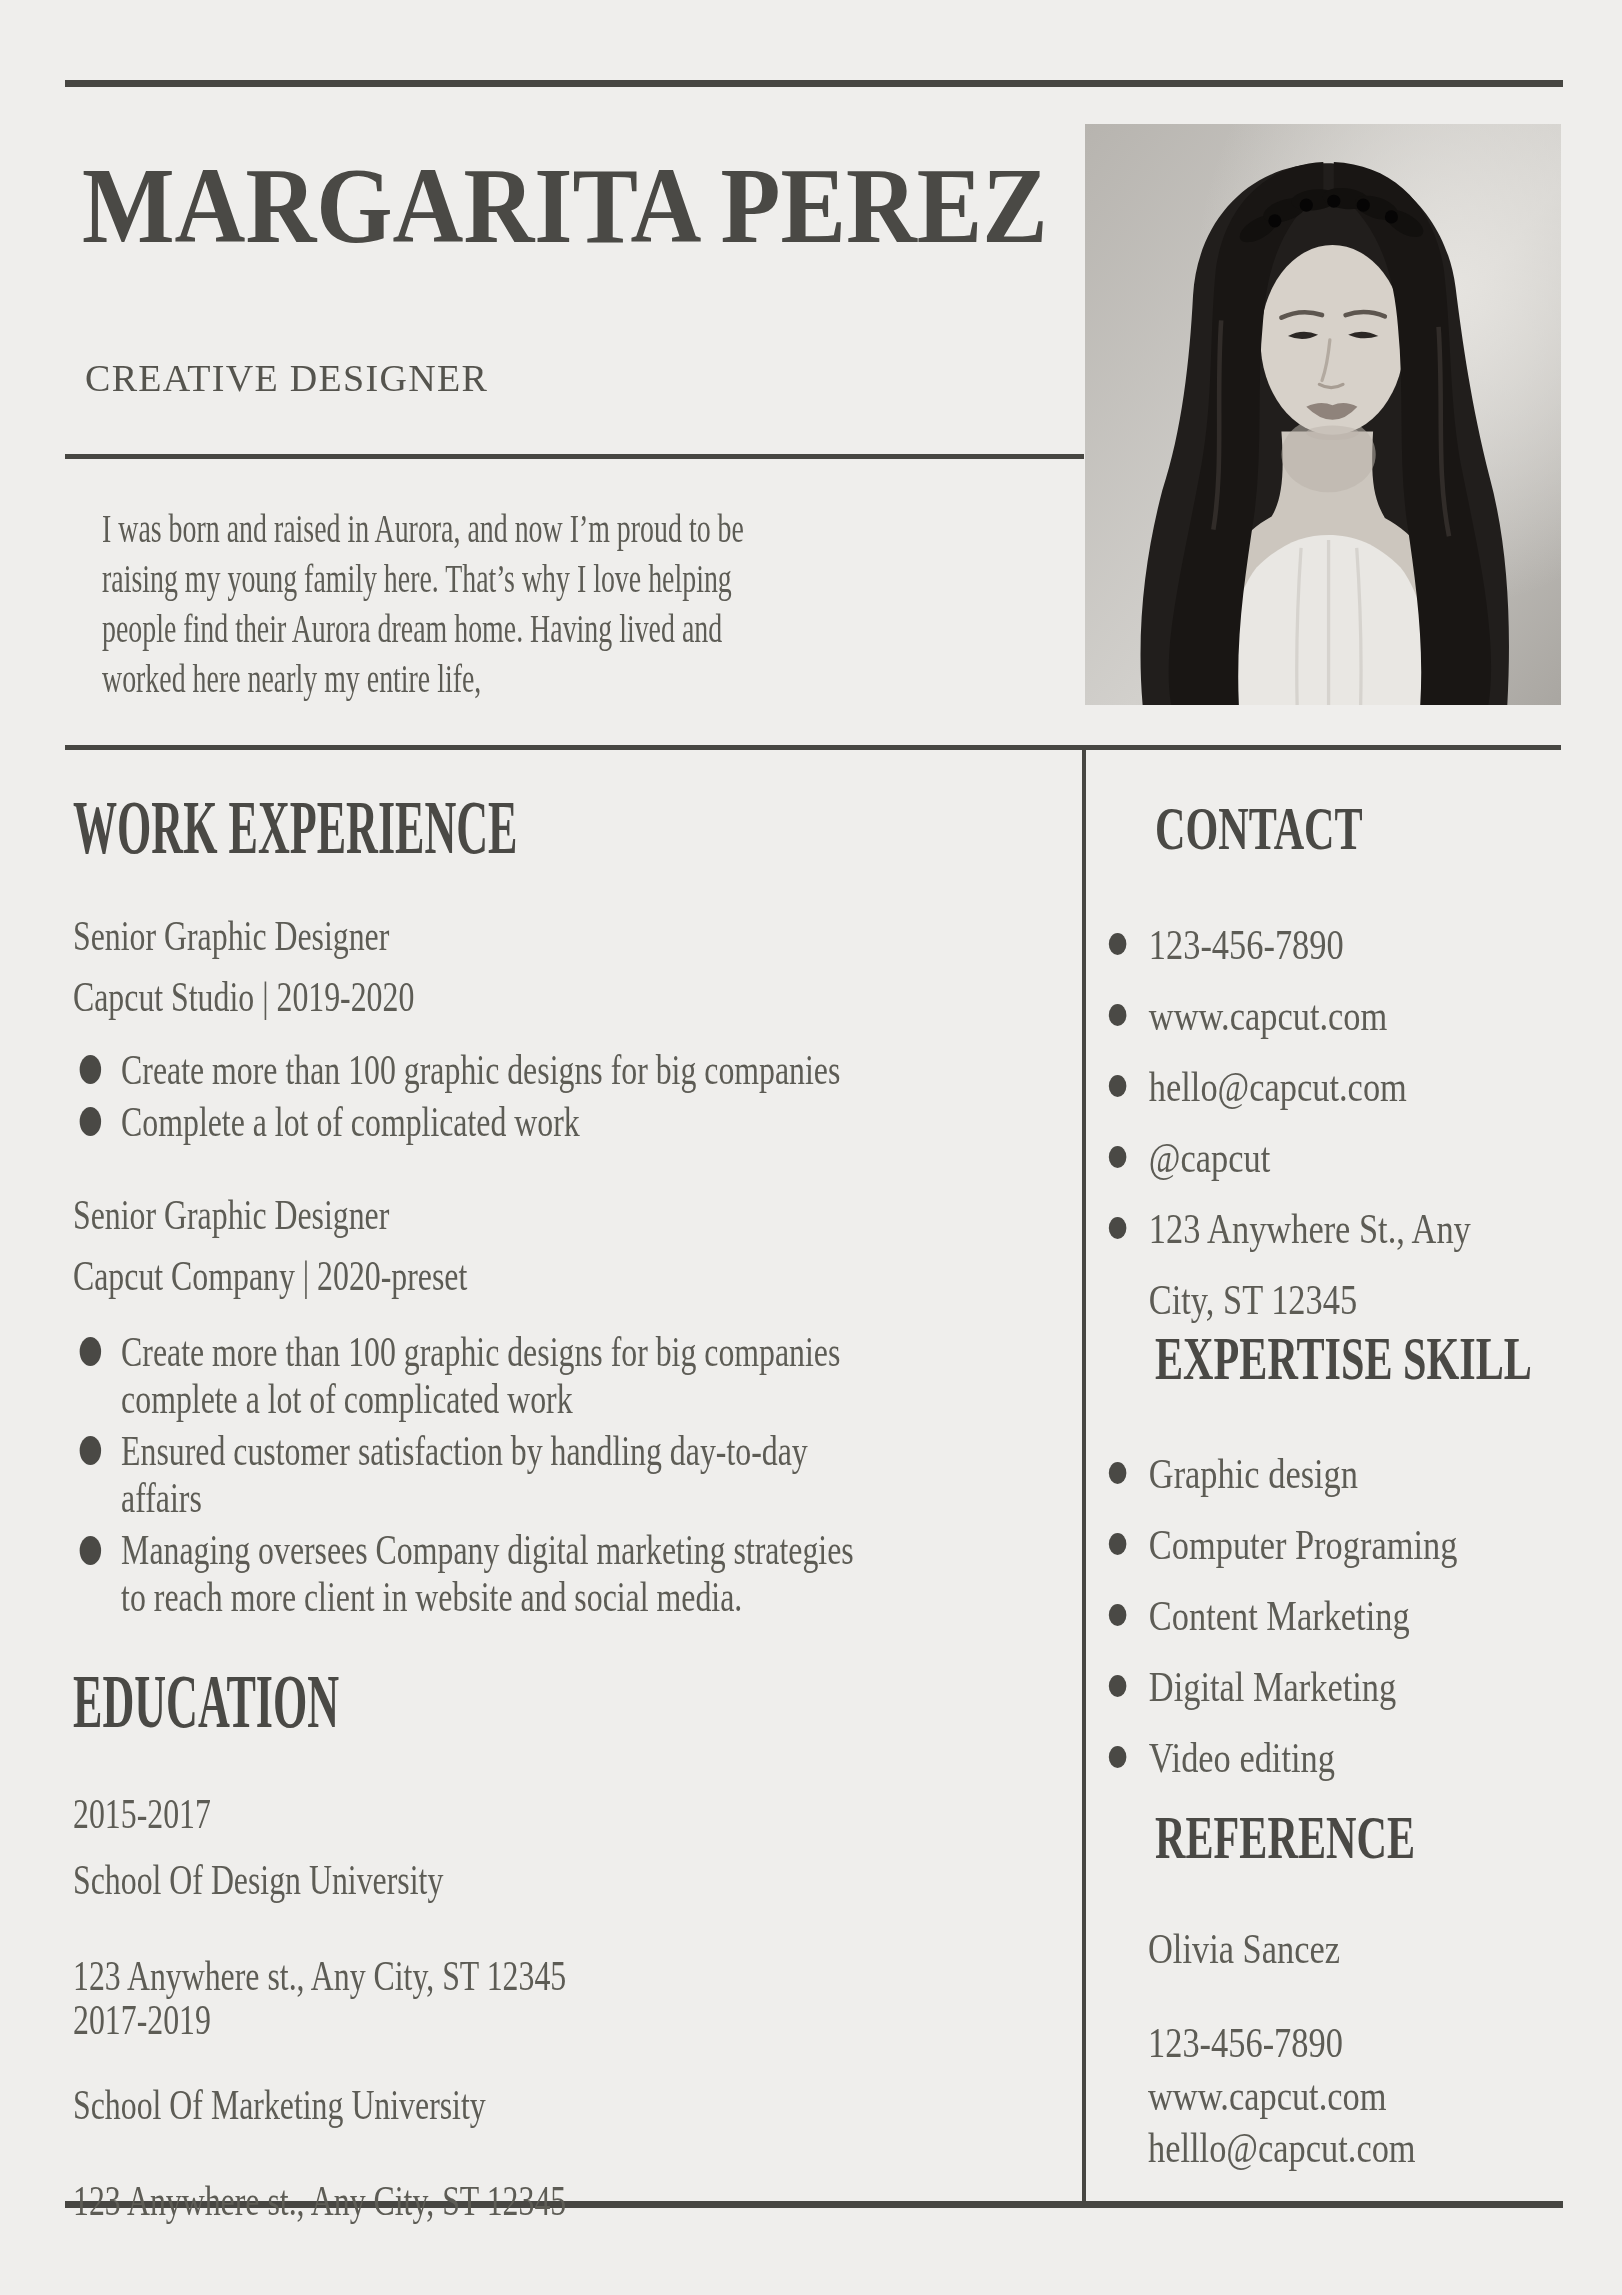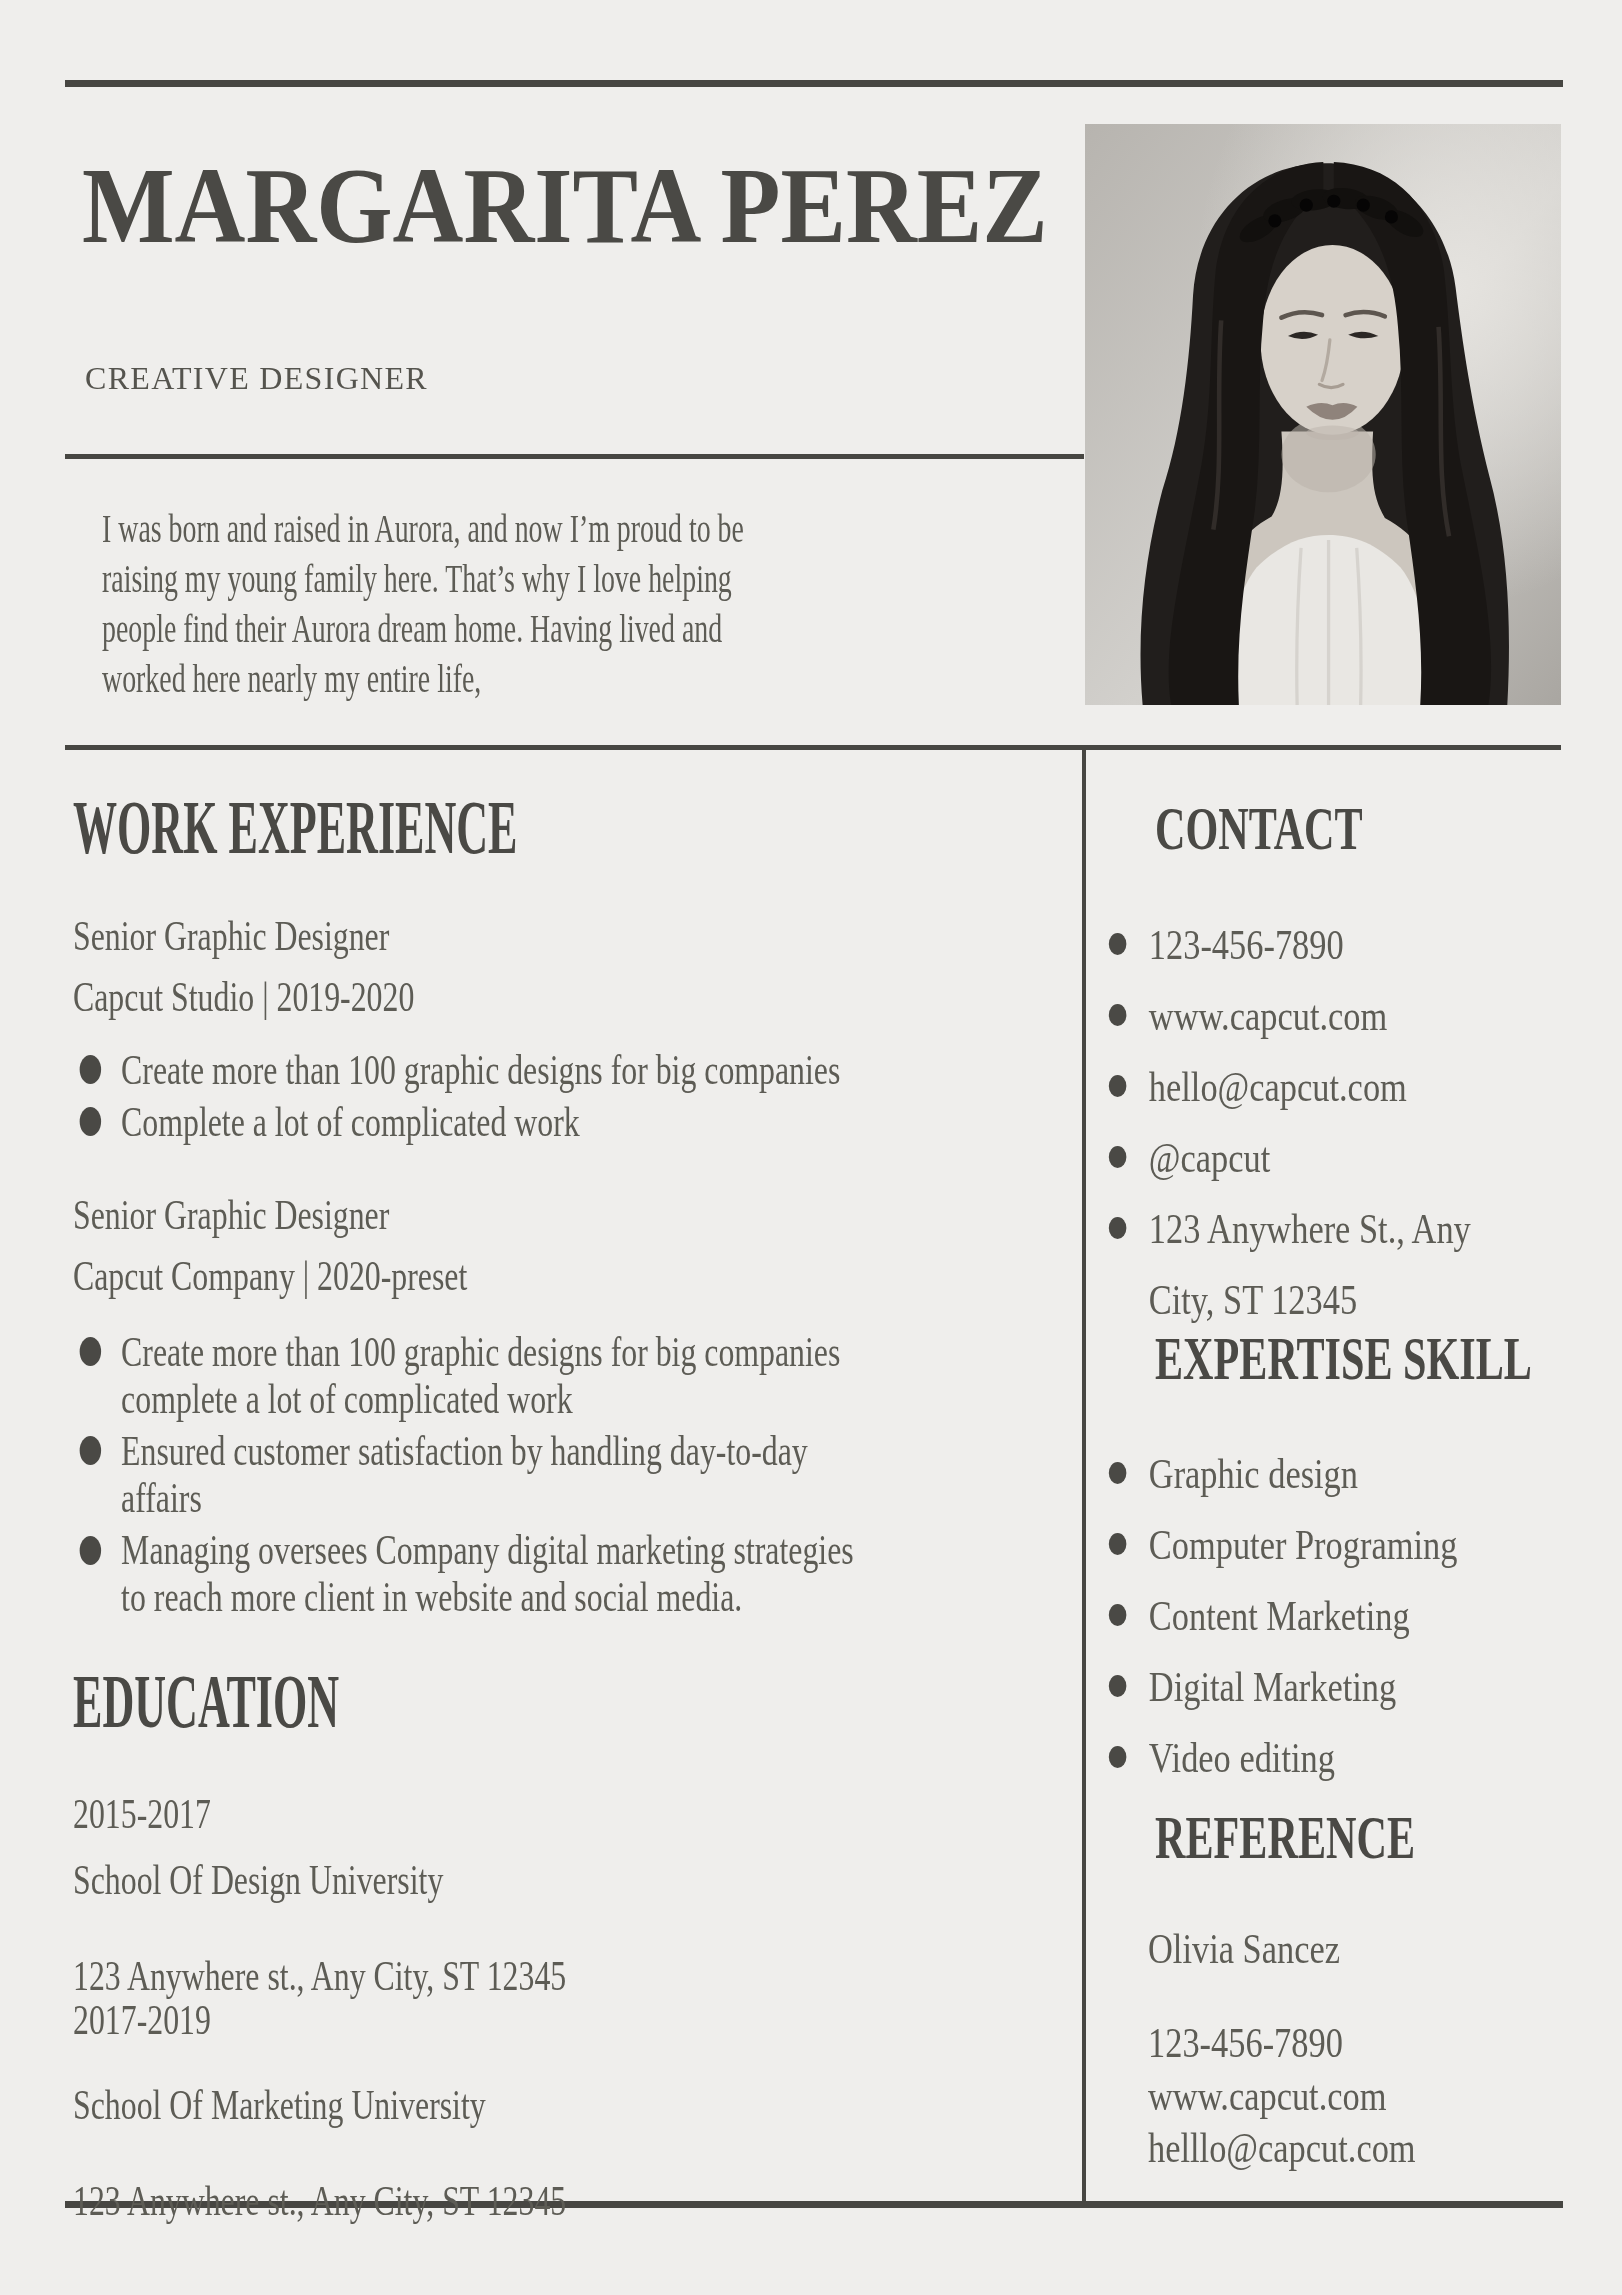--- a/index.html
+++ b/index.html
@@ -20,21 +20,21 @@
   .cx68 { transform:scaleX(0.68); transform-origin:0 0; }
   .cx58 { transform:scaleX(0.58); transform-origin:0 0; }
 
   .name {
     left:82px; top:151px;
     font-size:109px; line-height:109px; font-weight:bold;
     color:#4a4945; white-space:nowrap;
   }
   .subtitle {
     left:85px; top:353px;
-    font-size:32px; line-height:50px; letter-spacing:1.3px;
+    font-size:38px; line-height:50px; letter-spacing:1.3px;
     color:#55544e; white-space:nowrap;
   }
   .intro {
     left:102px; top:503px;
     font-size:41px; line-height:50px;
     color:#5d5c55; white-space:pre-line;
   }
   .h-left {
     font-size:76px; line-height:76px; font-weight:bold;
     color:#4a4945; white-space:nowrap;

